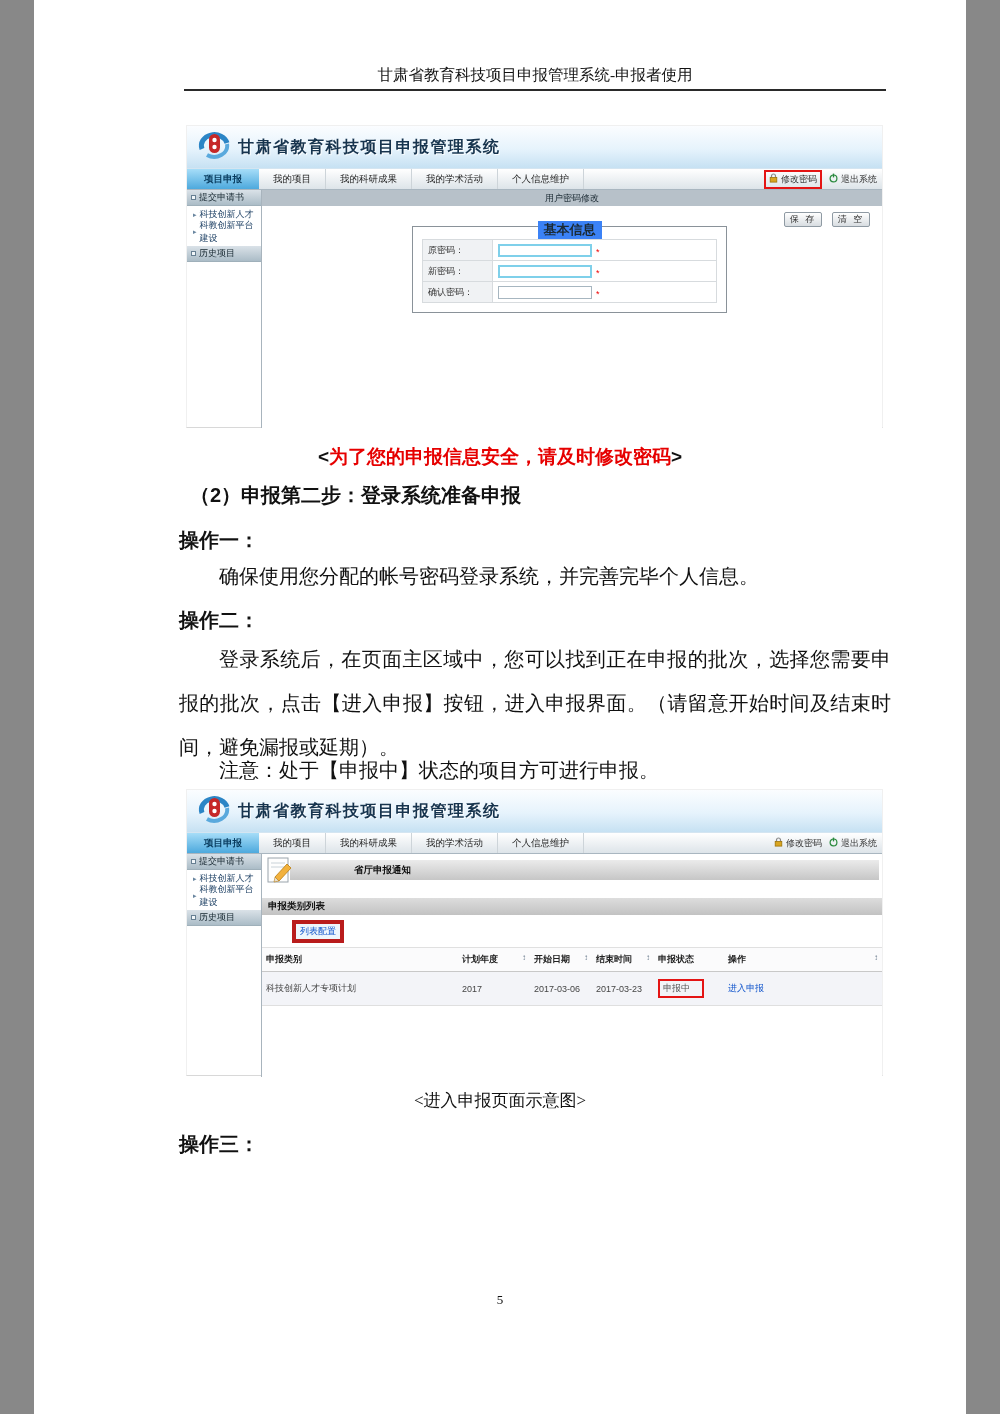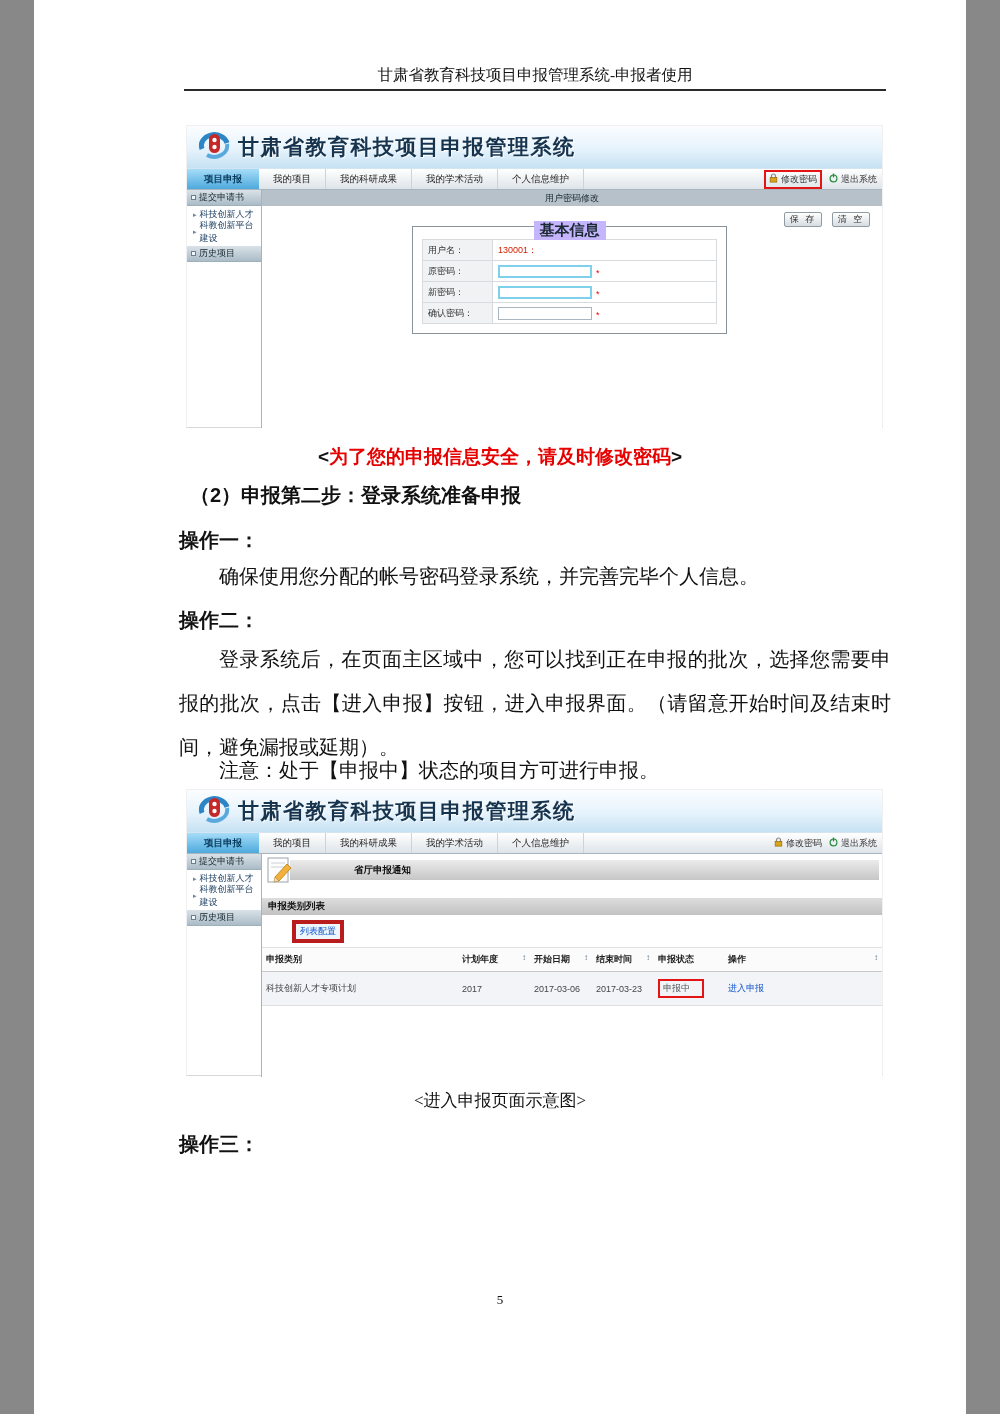--- a/index.html
+++ b/index.html
@@ -26,21 +26,21 @@
   
   .shot { position:absolute; left:152px; width:697px; background:#fff;
           font-family:"Liberation Sans","DejaVu Sans",sans-serif; color:#222;
           border:1px solid #f0f0f0; border-bottom:1px solid #d8d8d8; }
   .shot1 { top:125px; height:303px; }
   .shot2 { top:789px; height:287px; }
 
   .app-logo { height:43px; display:flex; align-items:center; padding-left:10px;
               background:linear-gradient(180deg,#fbfdff 0%,#e6f3fc 55%,#c6e1f3 100%);
               border-bottom:1px solid #d4e5f1; }
-  .app-logo-title { font-size:21px; font-weight:bold; color:#17344e; letter-spacing:1.5px;
+  .app-logo-title { font-size:16px; font-weight:bold; color:#17344e; letter-spacing:1.5px;
                     margin-left:7px; text-shadow:1px 1px 0 rgba(255,255,255,.85); }
 
   .app-nav { height:21px; background:linear-gradient(#ffffff,#dde4e9); border-bottom:1px solid #a9b6c0;
              display:flex; align-items:stretch; font-size:9.5px; position:relative; }
   .tab { display:flex; align-items:center; padding:0 14px; color:#222; border-right:1px solid #cdd4d9; cursor:default; }
   .tab.active { background:linear-gradient(#a6ddf8,#4da9dd); color:#083b5e; font-weight:bold;
                 min-width:72px; justify-content:center; border-right:none; }
   .nav-right { position:absolute; right:5px; top:0; height:100%; display:flex; align-items:center;
                gap:7px; font-size:9px; color:#333; }
   .nav-right .grp { display:flex; align-items:center; gap:3px; }
@@ -58,22 +58,22 @@
   .main { flex:1; position:relative; background:#fff; }
 
   
   .panel-titlebar { height:16px; background:#b7c1c9; display:flex; align-items:center; justify-content:center;
                     font-size:9px; color:#1b2a33; }
   .btn-row { display:flex; justify-content:flex-end; gap:10px; margin:6px 12px 0 0; }
   .app-btn { width:38px; height:15px; display:flex; align-items:center; justify-content:center;
              background:linear-gradient(#ffffff,#d8dde1); border:1px solid #8f9aa3; border-radius:2px;
              font-size:9px; letter-spacing:2px; color:#333; cursor:pointer; }
   .fieldset { position:absolute; left:150px; top:36px; width:315px; border:1px solid #8a9299; padding:12px 9px 9px; }
-  .legend { position:absolute; top:-6px; left:50%; transform:translateX(-50%); background:#c4b5fd;
-            padding:0 6px; font-size:15px; font-weight:bold; color:#1b2a33; white-space:nowrap; }
+  .legend { position:absolute; top:-6px; left:50%; transform:translateX(-50%); background:#3b82f6;
+            padding:0 6px; font-size:13px; font-weight:bold; color:#1b2a33; white-space:nowrap; }
   .form-table { width:100%; border-collapse:collapse; border:1px solid #c3c8cc; }
   .form-table td { border:1px solid #d7dbde; font-size:9px; padding:3px 5px; height:21px; }
   td.lbl { width:70px; background:#f0f2f4; color:#333; }
   .uname { color:#d42000; }
   .pw-input { width:94px; height:13px; border:1px solid #a7b6c0; }
   .pw-input.focus { border:2px solid #7fd0ea; }
   .req { color:#e00; margin-left:4px; }
 
   
   .notice-row { position:relative; height:36px; }
@@ -163,24 +163,20 @@
       <div class="main">
         <div class="panel-titlebar">用户密码修改</div>
         <div class="btn-row">
           <div class="app-btn">保 存</div>
           <div class="app-btn">清 空</div>
         </div>
         <div class="fieldset">
           <div class="legend">基本信息</div>
           <table class="form-table">
             <tbody>
-                <tr>
-              <td class="lbl">用户名：</td>
-              <td><span class="uname">130001：</span></td>
-            </tr>
             <tr>
               <td class="lbl">原密码：</td>
               <td><input class="pw-input focus" type="text" style=""><span class="req">*</span></td>
             </tr>
             <tr>
               <td class="lbl">新密码：</td>
               <td><input class="pw-input focus" type="text" style=""><span class="req">*</span></td>
             </tr>
             <tr>
               <td class="lbl">确认密码：</td>

